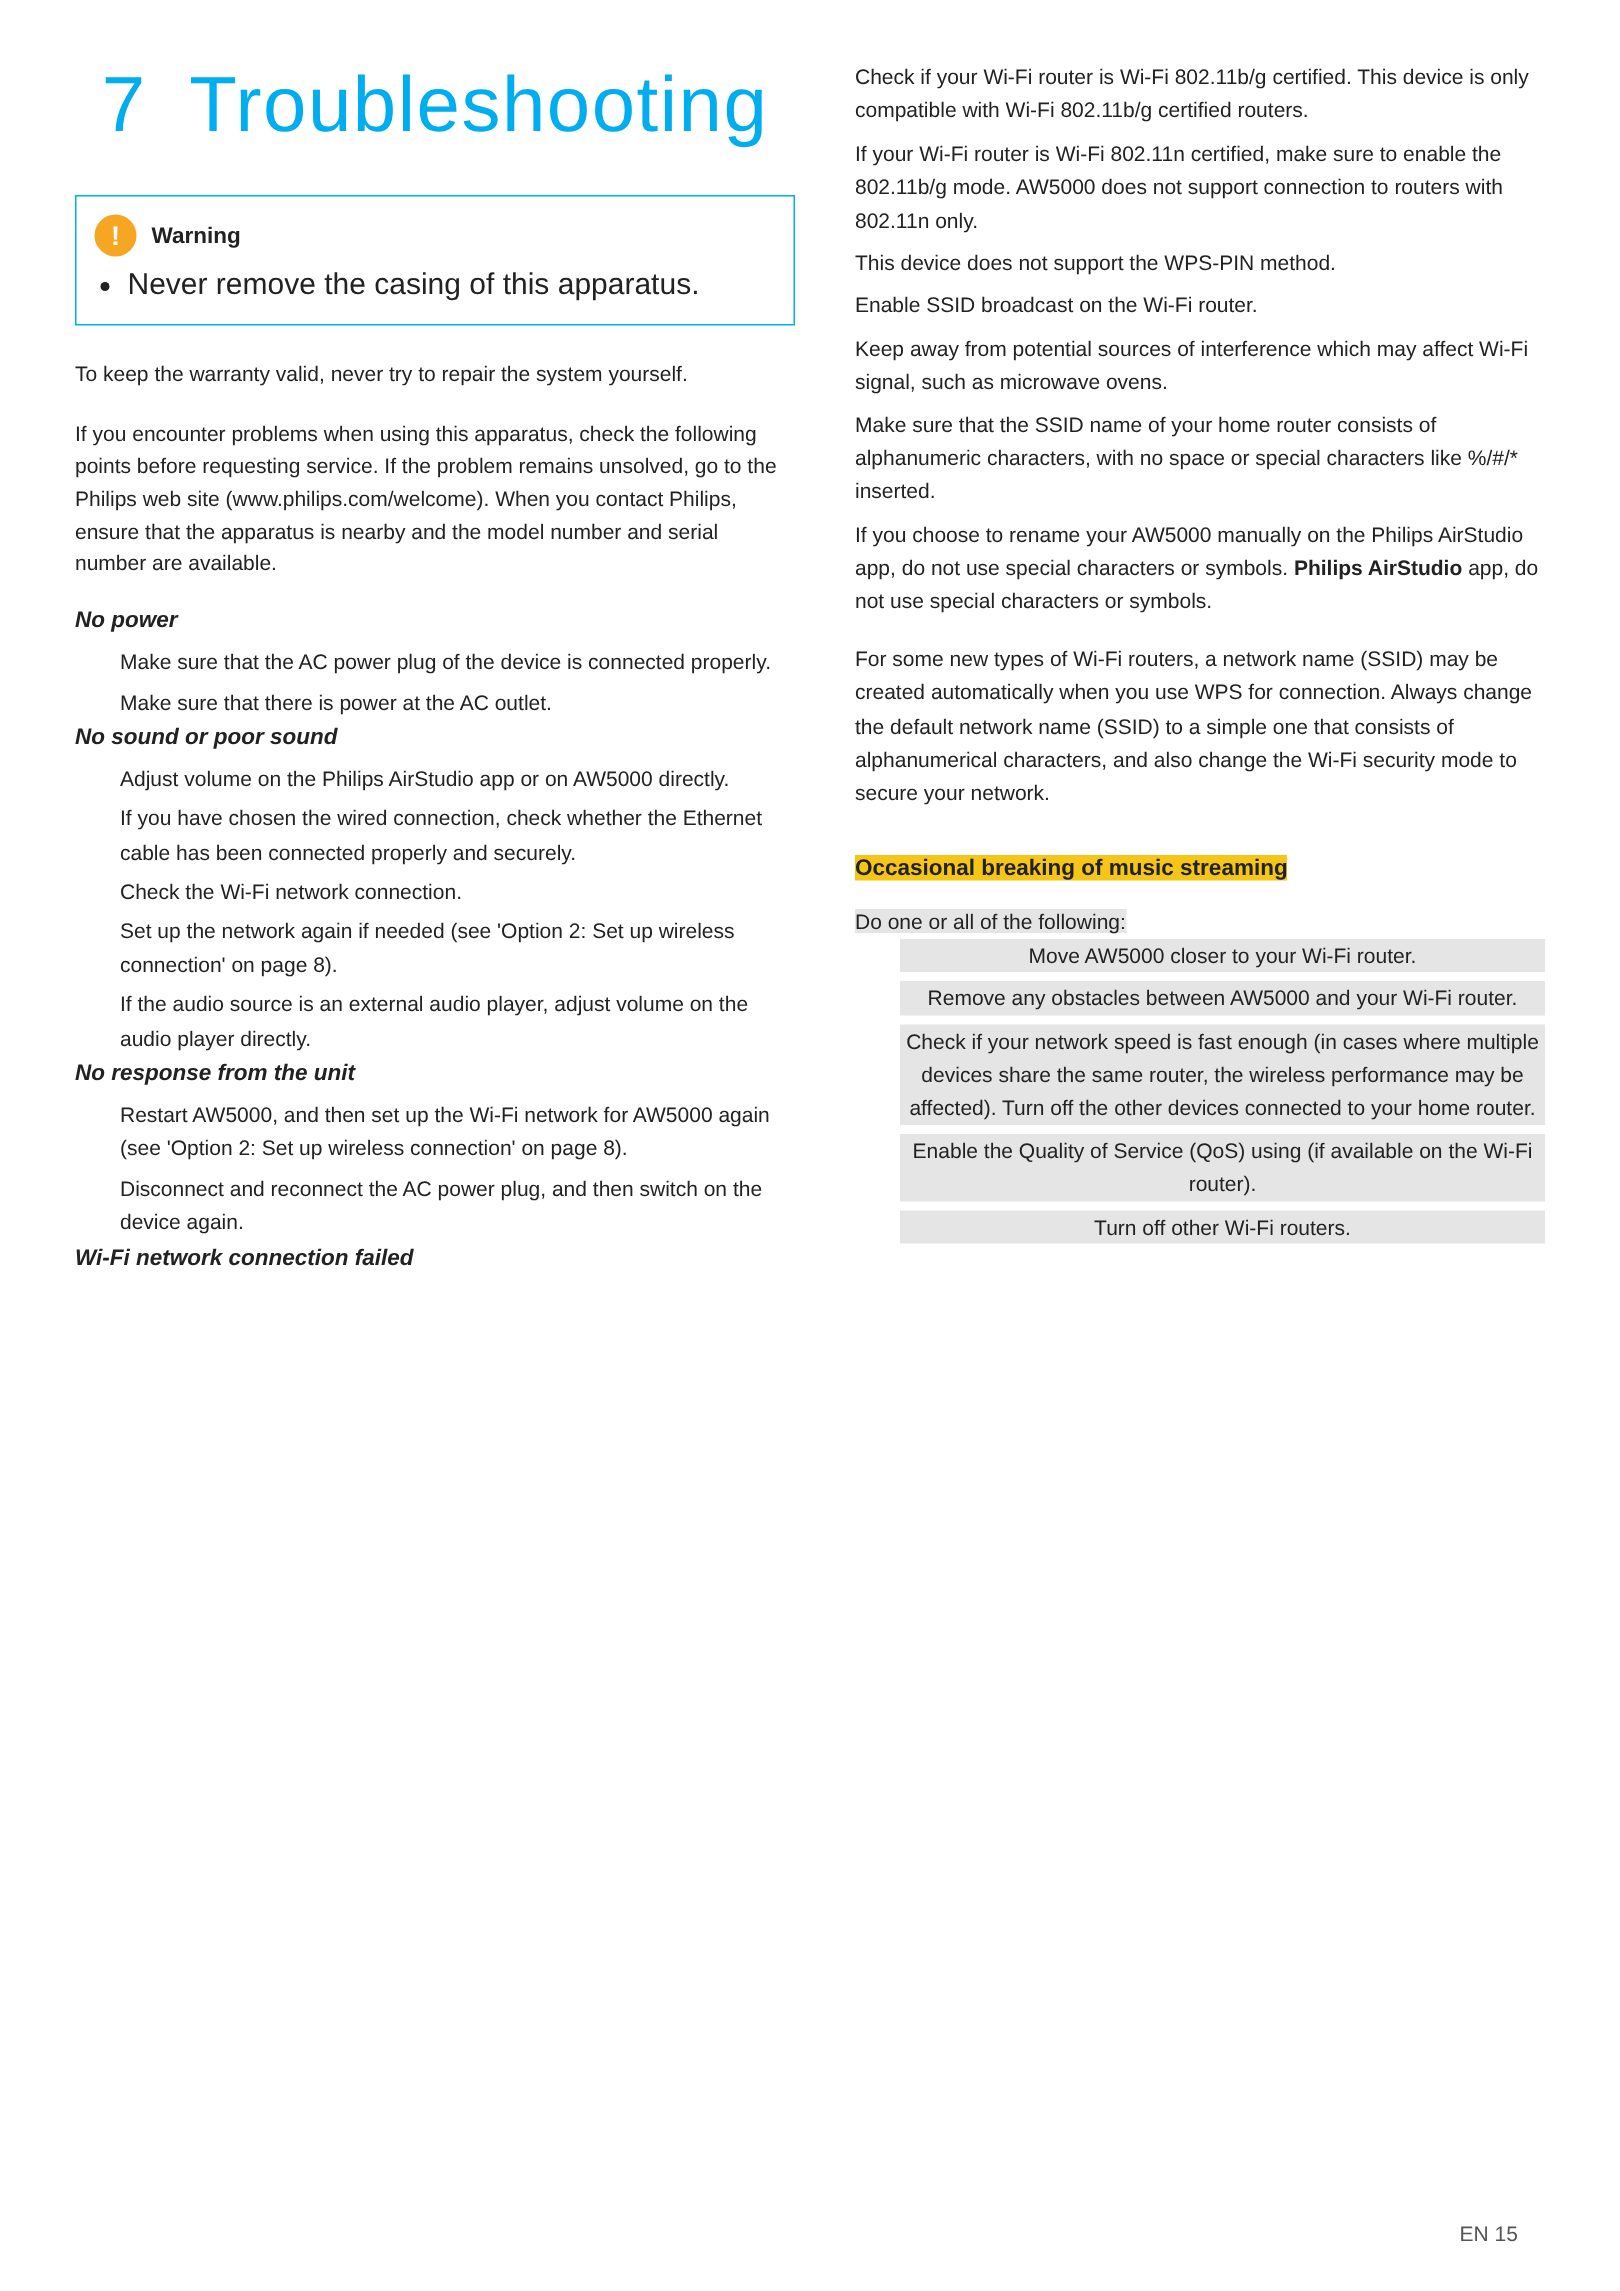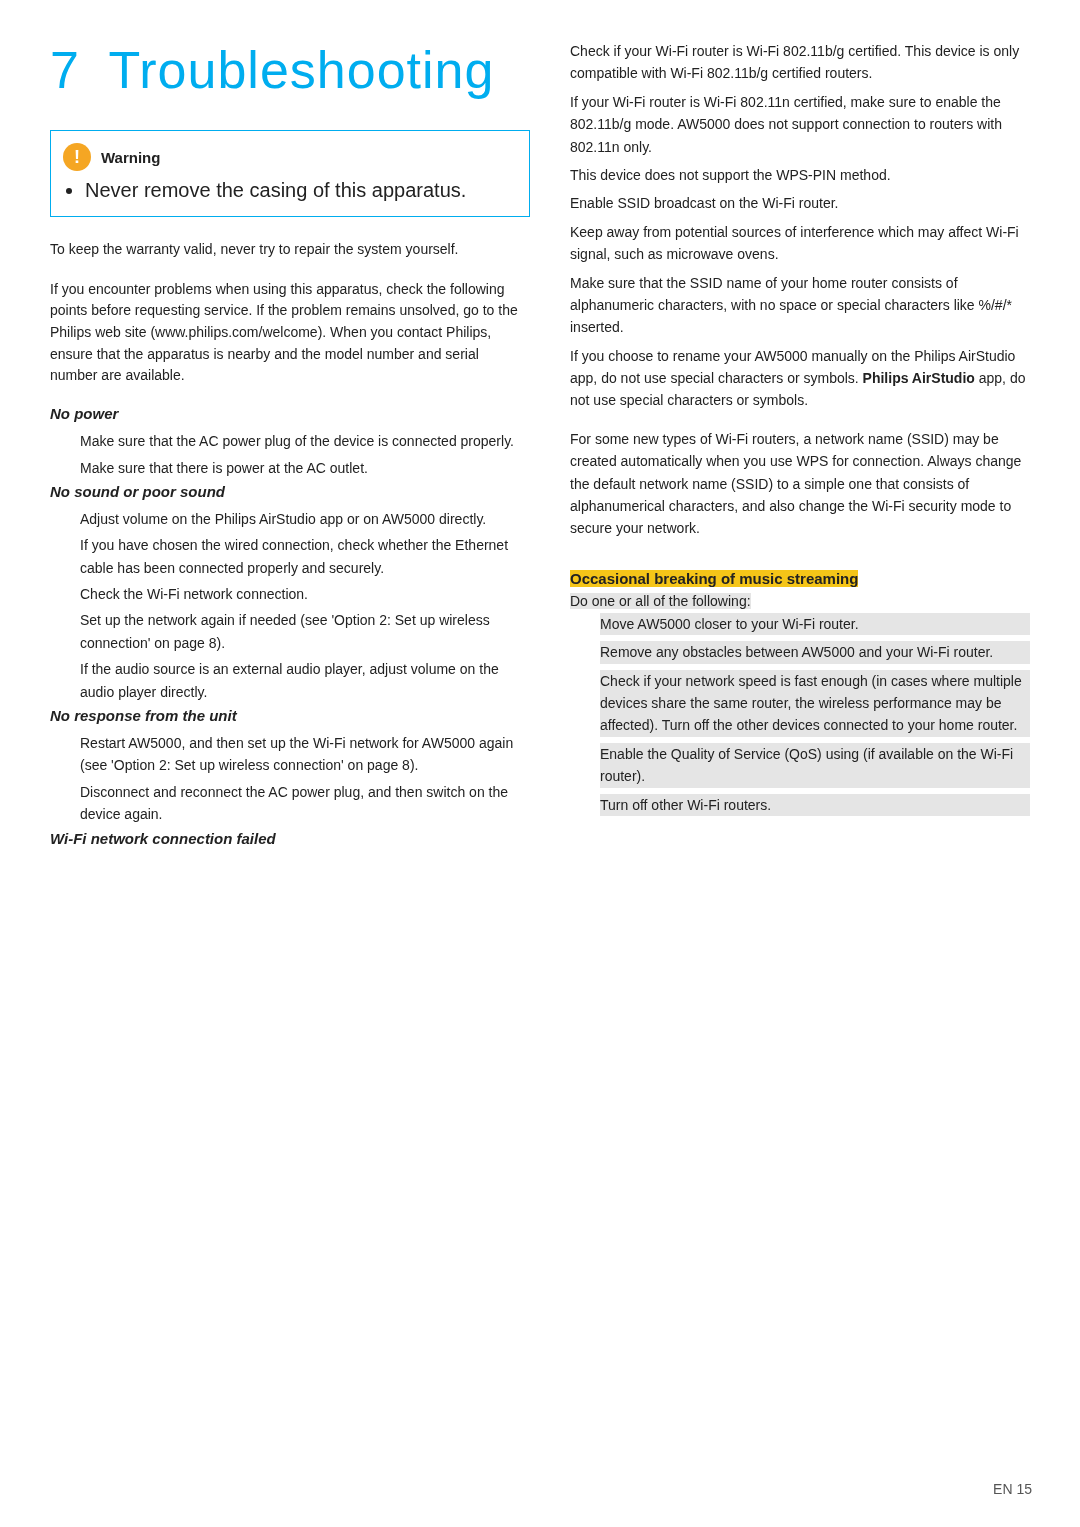--- a/index.html
+++ b/index.html
@@ -29,20 +29,21 @@
     .right-col {
       flex: 1;
     }
 
     h1.chapter-title {
       font-size: 52px;
       font-weight: 300;
       color: #00adef;
       margin-bottom: 30px;
       letter-spacing: 1px;
+      text-align: center;
     }
 
     h1.chapter-title span.chapter-num {
       font-weight: 300;
       margin-right: 14px;
     }
 
     .warning-box {
       border: 1.5px solid #00adef;
       padding: 12px 16px 12px 12px;
@@ -114,32 +115,33 @@
       margin-bottom: 6px;
     }
 
     .highlighted-section {
       margin-top: 30px;
     }
 
     .page-num {
       position: absolute;
       bottom: 30px;
-      right: 48px;
+      right: 68px;
       font-size: 14px;
       color: #555;
     }
 
     .highlight {
       background: #e5e5e5;
     }
 
     .indented-highlight {
       padding-left: 30px;
       line-height: 1.65;
+      text-align: center;
     }
   </style>
 </head>
 <body>
 
 <div class="page">
 
   <div class="left-col">
 
     <h1 class="chapter-title">
@@ -207,21 +209,21 @@
       <p>Keep away from potential sources of interference which may affect Wi-Fi signal, such as microwave ovens.</p>
       <p>Make sure that the SSID name of your home router consists of alphanumeric characters, with no space or special characters like %/#/* inserted.</p>
       <p style="display:inline">If you choose to rename your AW5000 manually on the Philips AirStudio app, do not use special characters or symbols.</p>
       <p style="display:inline"><strong>Philips AirStudio</strong></p>
       <p style="display:inline"> app, do not use special characters or symbols.</p>
       <br><br>
       <p>For some new types of Wi-Fi routers, a network name (SSID) may be created automatically when you use WPS for connection. Always change the default network name (SSID) to a simple one that consists of alphanumerical characters, and also change the Wi-Fi security mode to secure your network.</p>
     </div>
 
     <div class="highlighted-section">
-      <div style="font-size:15px; font-weight:bold; background:#f5c518; display:inline-block; margin-bottom:3px;">
+      <div style="font-size:15px; font-weight:bold; background:#f5c518; display:inline-block; margin-bottom:16px;">
         <span>Occasional breaking of music streaming</span>
       </div>
       <br>
       <span class="highlight" style="font-size:14px; line-height:1.65;">Do one or all of the following:</span>
       <div class="indented-highlight">
         <p class="highlight">Move AW5000 closer to your Wi-Fi router.</p>
         <p class="highlight">Remove any obstacles between AW5000 and your Wi-Fi router.</p>
         <p class="highlight">Check if your network speed is fast enough (in cases where multiple devices share the same router, the wireless performance may be affected). Turn off the other devices connected to your home router.</p>
         <p class="highlight">Enable the Quality of Service (QoS) using (if available on the Wi-Fi router).</p>
         <p class="highlight">Turn off other Wi-Fi routers.</p>

